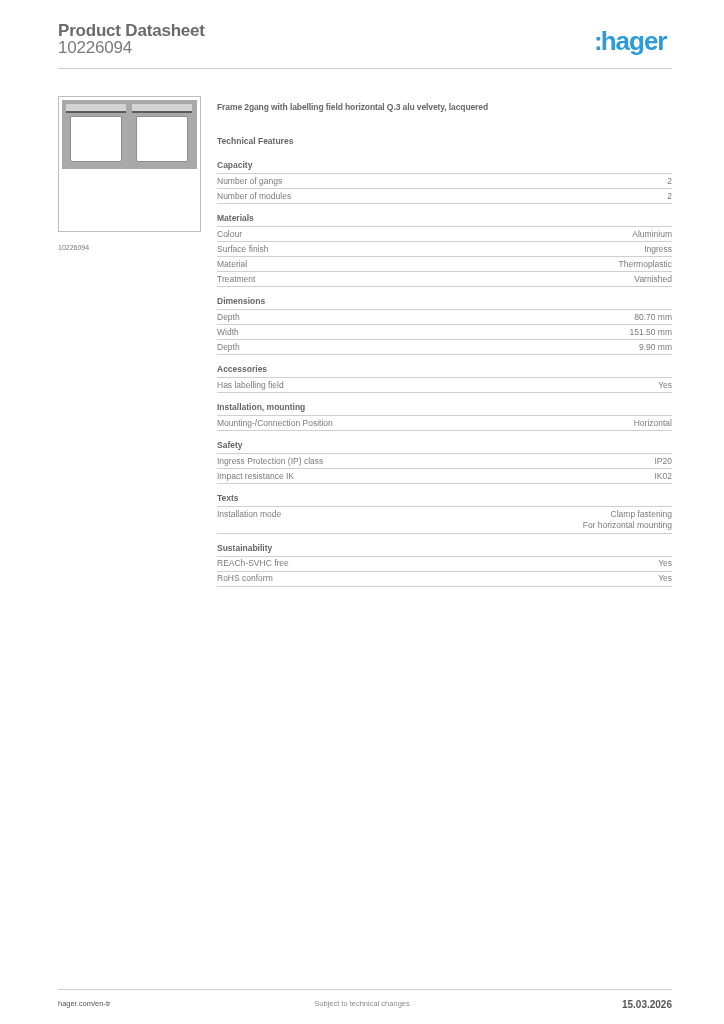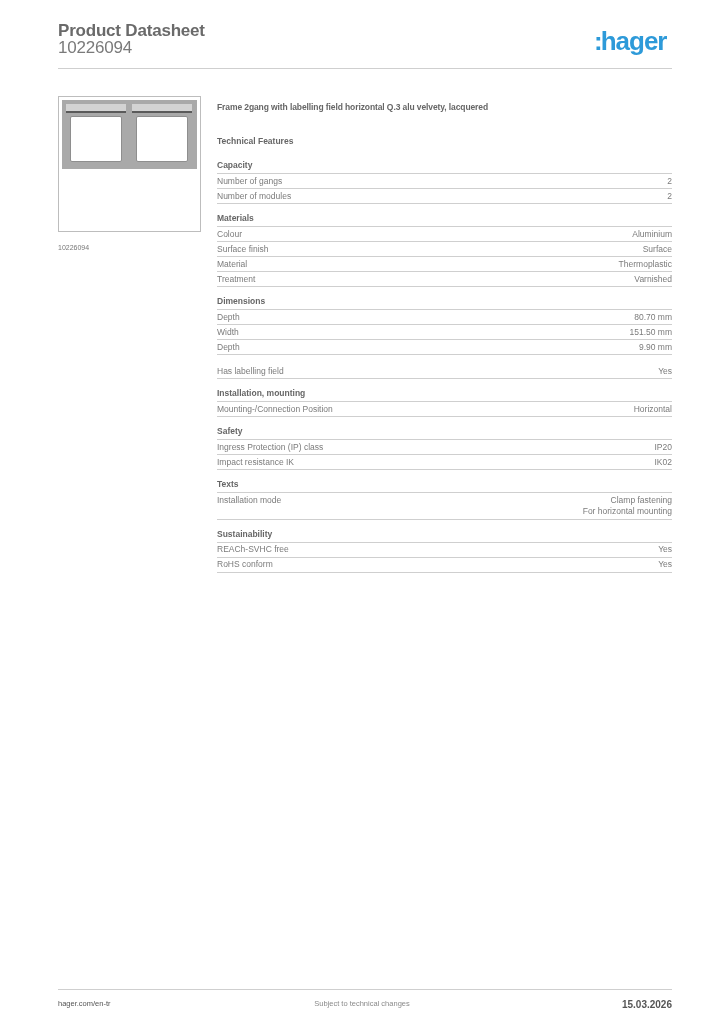--- a/index.html
+++ b/index.html
@@ -126,21 +126,21 @@
         </div>
       </div>
       <div class="section">
         <div class="section-title">Materials</div>
         <div class="row">
           <span class="lbl">Colour</span>
           <span class="val">Aluminium</span>
         </div>
         <div class="row">
           <span class="lbl">Surface finish</span>
-          <span class="val">Surface</span>
+          <span class="val">Ingress</span>
         </div>
         <div class="row">
           <span class="lbl">Material</span>
           <span class="val">Thermoplastic</span>
         </div>
         <div class="row">
           <span class="lbl">Treatment</span>
           <span class="val">Varnished</span>
         </div>
       </div>
@@ -153,20 +153,21 @@
         <div class="row">
           <span class="lbl">Width</span>
           <span class="val">151.50 mm</span>
         </div>
         <div class="row">
           <span class="lbl">Depth</span>
           <span class="val">9.90 mm</span>
         </div>
       </div>
       <div class="section">
+        <div class="section-title">Accessories</div>
         <div class="row">
           <span class="lbl">Has labelling field</span>
           <span class="val">Yes</span>
         </div>
       </div>
       <div class="section">
         <div class="section-title">Installation, mounting</div>
         <div class="row">
           <span class="lbl">Mounting-/Connection Position</span>
           <span class="val">Horizontal</span>

